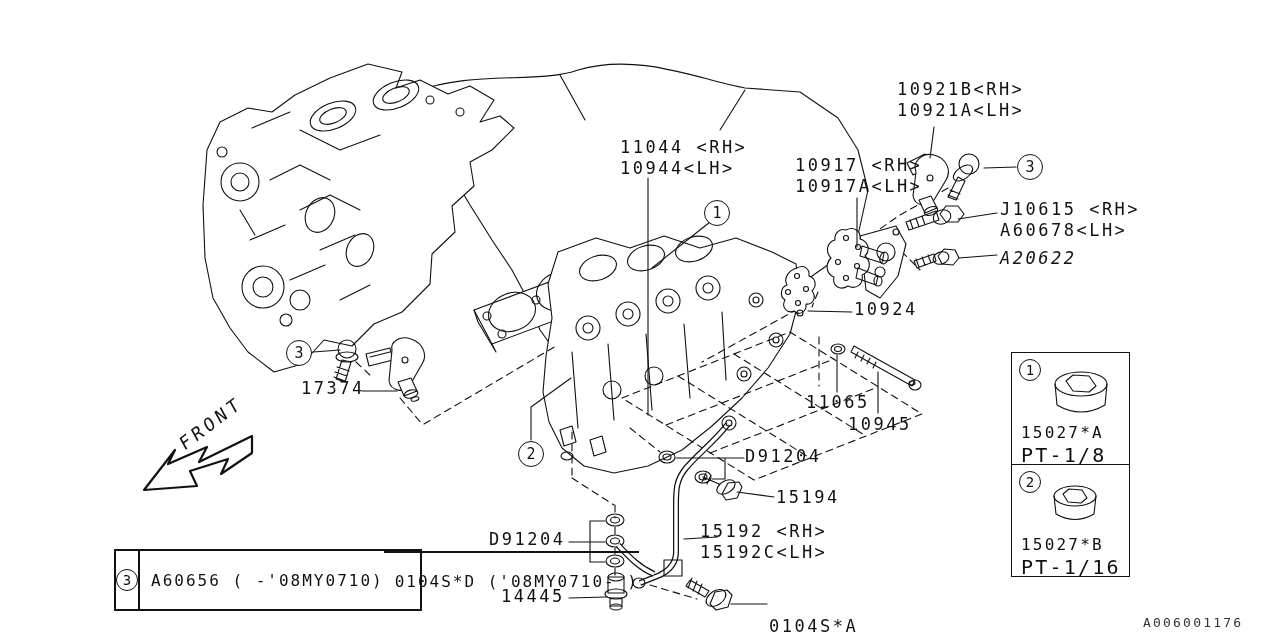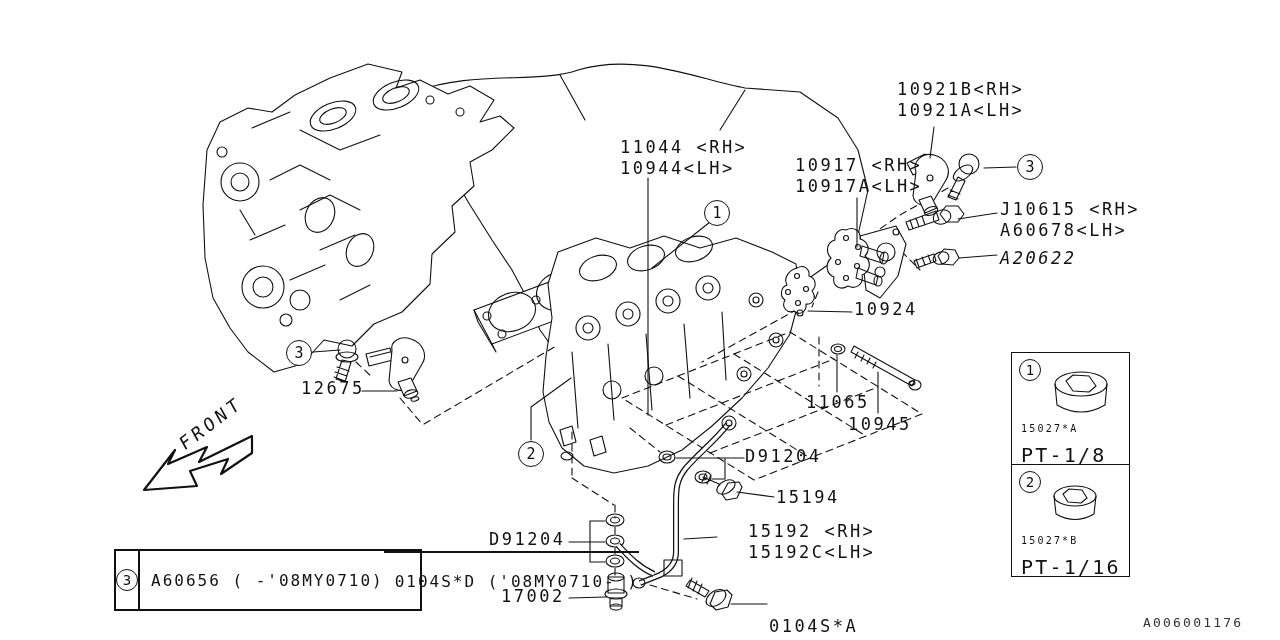--- a/index.html
+++ b/index.html
@@ -16,21 +16,21 @@
   .circ.sm{width:22px;height:22px;font-size:14px;}
   .legend{position:absolute;left:114px;top:549px;width:308px;height:62px;
           border:2px solid #111;display:flex;box-sizing:border-box;background:transparent;}
   .legend-left{width:40px;border-right:2px solid #111;display:flex;align-items:center;justify-content:center;}
   .legend-rows{flex:1;display:flex;flex-direction:row;}
   .legend-row{flex:1;display:flex;align-items:center;padding-left:11px;
               font-size:16px;letter-spacing:2px;white-space:pre;color:#111;}
   .legend-row + .legend-row{border-top:2px solid #111;}
   .inset{position:absolute;width:119px;border:1.6px solid #111;box-sizing:border-box;}
   .inset .circ{position:absolute;left:7px;top:6px;}
-  .inset .part{position:absolute;left:9px;top:70px;font-size:10px;letter-spacing:2.2px;white-space:pre;color:#111;}
+  .inset .part{position:absolute;left:9px;top:70px;font-size:16px;letter-spacing:2.2px;white-space:pre;color:#111;}
   .inset .thread{position:absolute;left:9px;top:90px;font-size:20px;letter-spacing:2.2px;white-space:pre;color:#111;}
   .front-label{position:absolute;left:176px;top:436px;font-size:18px;letter-spacing:4px;color:#111;
                transform:rotate(-37deg) skewX(-8deg);transform-origin:left top;}
   .footer-id{position:absolute;left:1143px;top:615px;font-size:13px;letter-spacing:2.2px;color:#333;}
 </style>
 </head>
 <body>
 
 <svg width="1280" height="640" viewBox="0 0 1280 640">
 
@@ -262,28 +262,28 @@
     <path d="M1054,496 L1056,514 M1096,496 L1094,514 M1056,514 Q1075,525 1094,514"></path>
   </g>
 </svg>
 
 <div class="lbl" style="left:897px;top:79px;"><span>10921B&lt;RH&gt;</span><br><span>10921A&lt;LH&gt;</span></div>
 <div class="lbl" style="left:620px;top:137px;"><span>11044 &lt;RH&gt;</span><br><span>10944&lt;LH&gt;</span></div>
 <div class="lbl" style="left:795px;top:155px;"><span>10917 &lt;RH&gt;</span><br><span>10917A&lt;LH&gt;</span></div>
 <div class="lbl" style="left:1000px;top:199px;"><span>J10615 &lt;RH&gt;</span><br><span>A60678&lt;LH&gt;</span></div>
 <div class="lbl" style="left:1000px;top:248px;font-style:italic;">A20622</div>
 <div class="lbl" style="left:854px;top:299px;">10924</div>
-<div class="lbl" style="left:301px;top:378px;">12675</div>
+<div class="lbl" style="left:301px;top:378px;">17374</div>
 <div class="lbl" style="left:806px;top:392px;text-align:center;">11065</div>
 <div class="lbl" style="left:848px;top:414px;">10945</div>
 <div class="lbl" style="left:745px;top:446px;">D91204</div>
 <div class="lbl" style="left:776px;top:487px;">15194</div>
-<div class="lbl" style="left:748px;top:521px;text-align:center;"><span>15192 &lt;RH&gt;</span><br><span>15192C&lt;LH&gt;</span></div>
+<div class="lbl" style="left:700px;top:521px;text-align:center;"><span>15192 &lt;RH&gt;</span><br><span>15192C&lt;LH&gt;</span></div>
 <div class="lbl" style="left:489px;top:529px;">D91204</div>
-<div class="lbl" style="left:501px;top:586px;">17002</div>
+<div class="lbl" style="left:501px;top:586px;">14445</div>
 <div class="lbl" style="left:769px;top:592px;margin-top:24px;">0104S*A</div>
 
 <div class="circ abs" style="left:704px;top:200px;">1</div>
 <div class="circ abs" style="left:518px;top:441px;">2</div>
 <div class="circ abs" style="left:286px;top:340px;">3</div>
 <div class="circ abs" style="left:1017px;top:154px;">3</div>
 
 <div class="legend">
   <div class="legend-left">
     <div class="circ sm">3</div>

